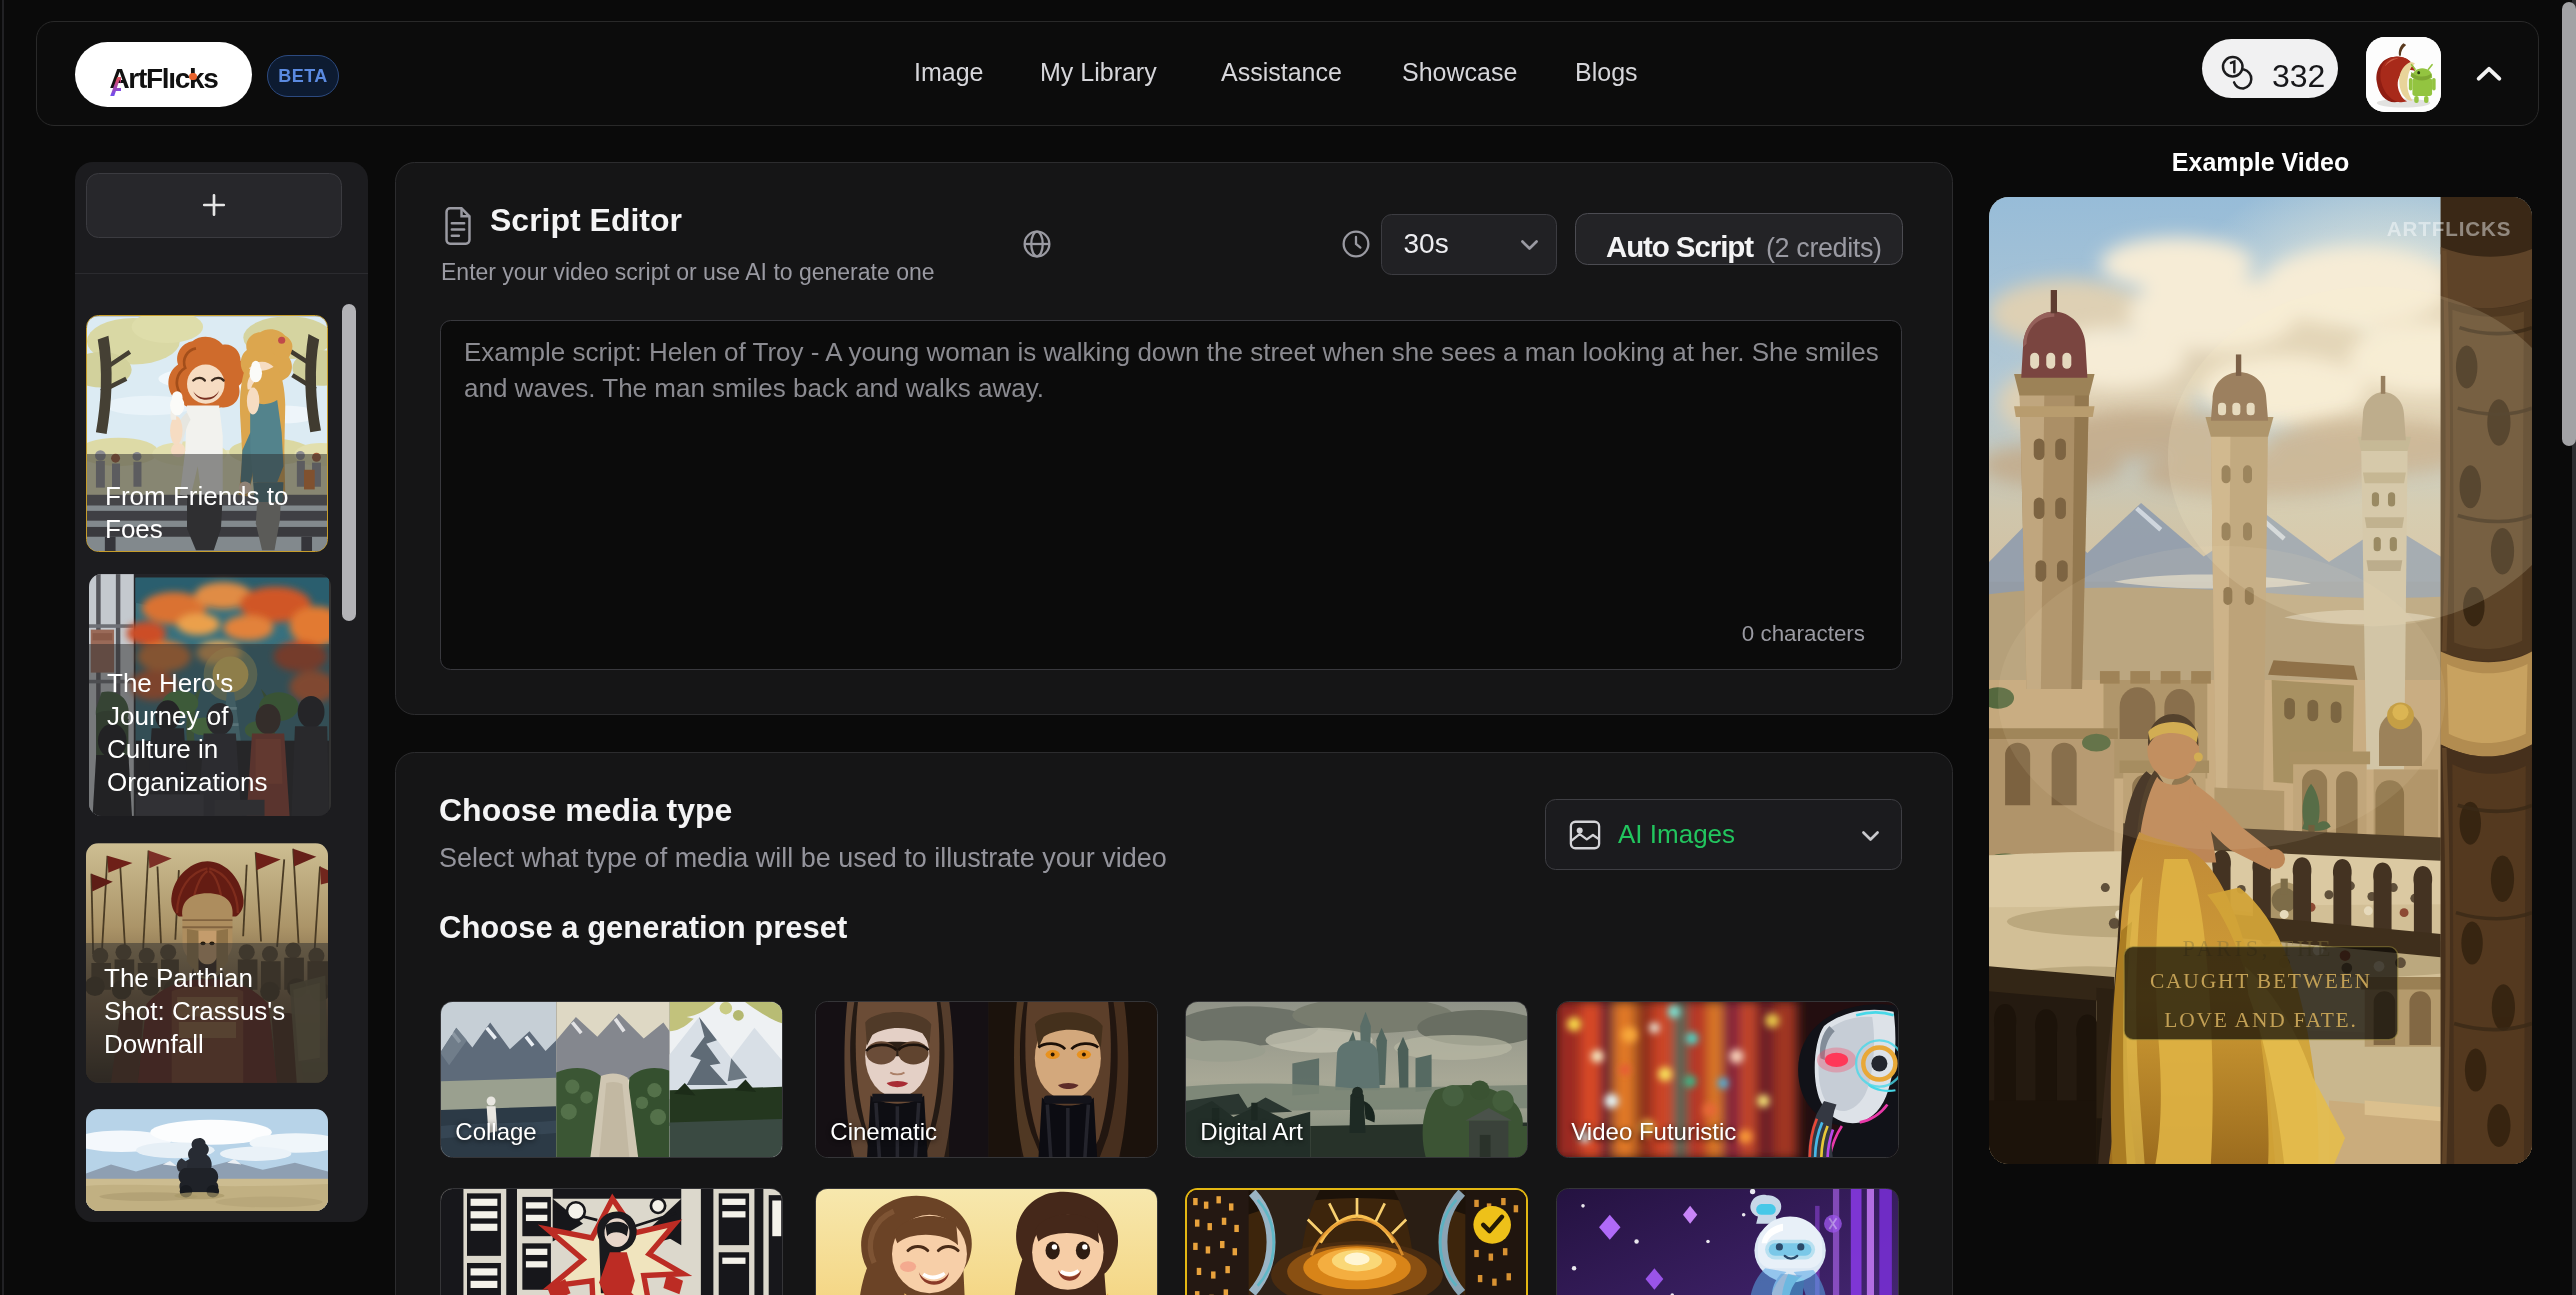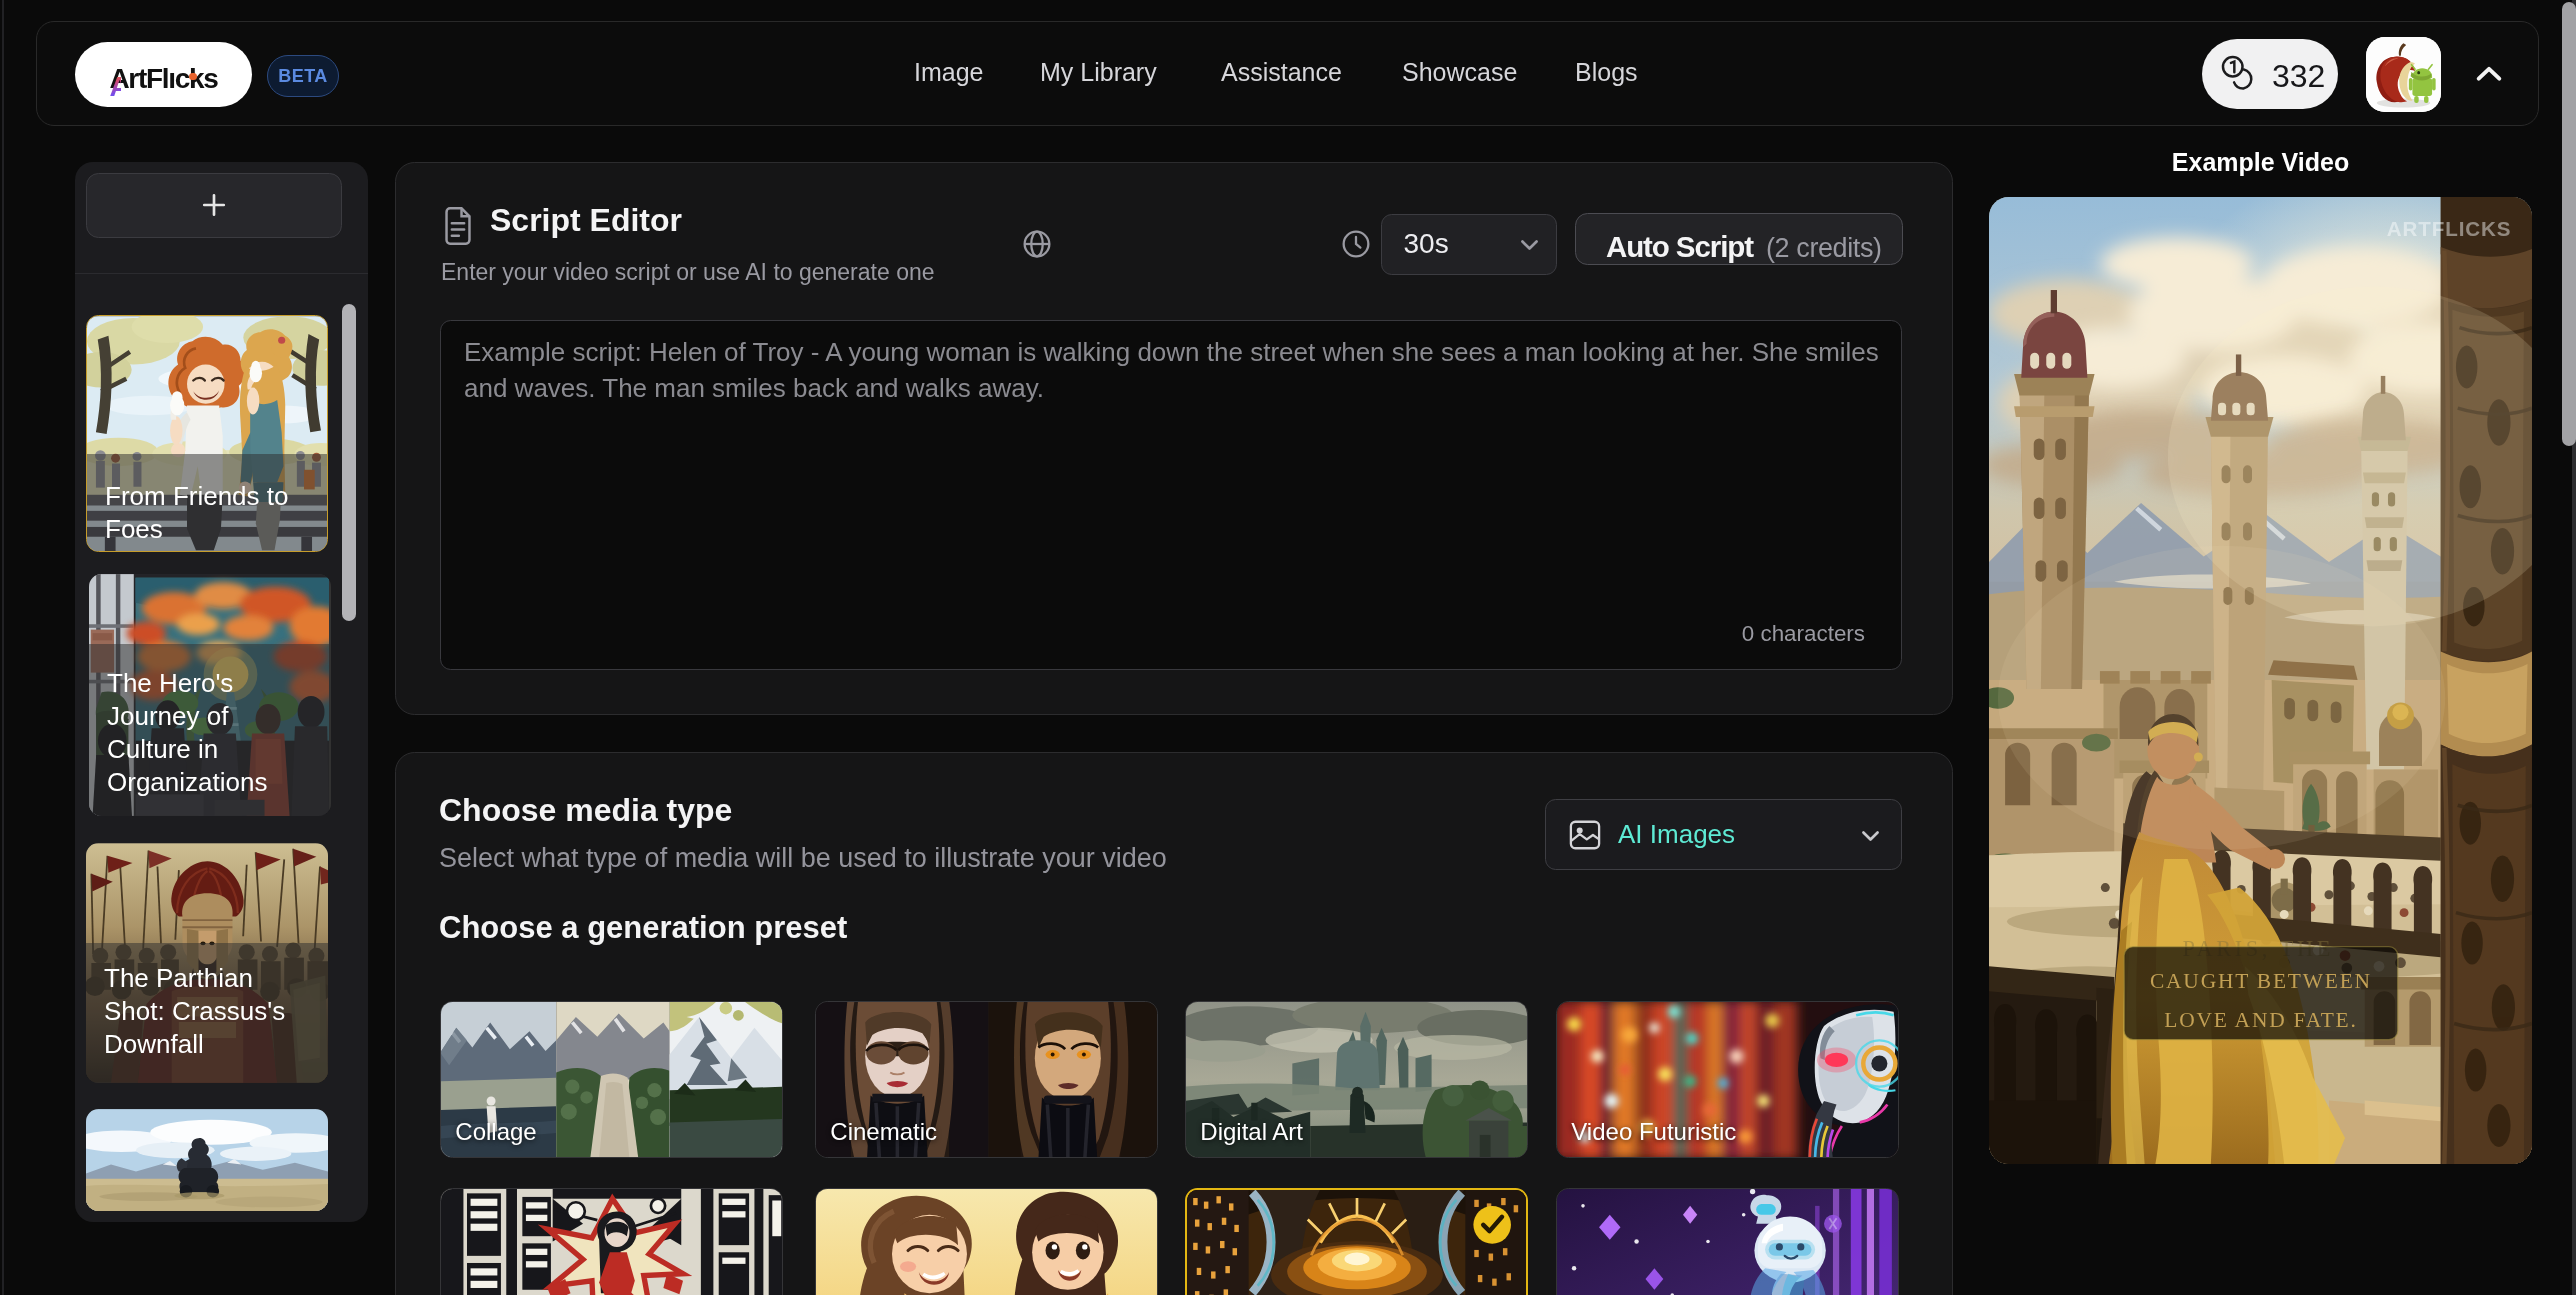--- a/index.html
+++ b/index.html
@@ -9,21 +9,21 @@
   .hdr { position:absolute; left:36px; top:20.6px; width:2503px; height:105px;
     background:#0c0c0c; border:0.9px solid #292929; border-radius:18px; }
   .logo { position:absolute; left:75px; top:42px; width:177px; height:65px;
     background:#fff; border-radius:33px; display:flex; align-items:center; justify-content:center; overflow:hidden; }
   .logo span { font-size:28px; font-weight:bold; color:#111; letter-spacing:-1.3px; position:relative;margin-top:8px; }
   .beta { position:absolute; left:267px; top:55px; width:72px; height:42px;
     background:#0d1b31; border:1.8px solid #2c4a80; border-radius:21.5px;
     display:flex; align-items:center; justify-content:center;
     color:#5b8ae0; font-size:18px; font-weight:bold; letter-spacing:0.4px; }
   .nav { position:absolute; top:58px; font-size:25px; color:#d6d6da; }
-  .crpill { position:absolute; left:2202px; top:39px; width:136px; height:70px;
+  .crpill { position:absolute; left:2202px; top:39px; width:136px; height:59px;
     background:#f1f1f2; border-radius:35px; }
   .crpill .num { position:absolute; left:70px; top:19px; font-size:32px; font-weight:500; color:#17171a; }
   .avatar { position:absolute; left:2366px; top:37px; width:75px; height:75px;
     border-radius:19px; overflow:hidden; background:#fdfdfd; }
   .side { position:absolute; left:75px; top:162px; width:293px; height:1060px;
     background:#1c1c1f; border-radius:18px; }
   .plusbtn { position:absolute; left:10.7px; top:10.7px; width:256px; height:65px;
     background:#27272b; border:0.9px solid #3b3b40; border-radius:12.5px; }
   .sdiv { position:absolute; left:0; top:111px; width:293px; height:0.9px; background:#2b2b2f; }
   .sthumb { position:absolute; left:267px; top:142px; width:14.3px; height:317px;
@@ -391,21 +391,21 @@
 
 <div class="card" style="top:752px; height:572px;">
   <div class="abs" style="left:43px; top:39px; font-size:32px; font-weight:bold; color:#f4f4f5;">Choose media type</div>
   <div class="abs" style="left:43px; top:90px; font-size:27px; color:#94949c;">Select what type of media will be used to illustrate your video</div>
   <div class="abs" style="left:1149px; top:46px; width:357px; height:71px; background:#1b1b1e; border:0.9px solid #3e3e43; border-radius:10.7px;">
     <svg class="abs" style="left:23px;top:19.7px;" width="32" height="30" viewBox="0 0 36 34">
       <rect x="2" y="2" width="32" height="30" rx="5" fill="none" stroke="#d4d4d8" stroke-width="2.6"></rect>
       <circle cx="12" cy="12" r="3.4" fill="#d4d4d8"></circle>
       <path d="M2 24 L12 16 L20 22 L27 17 L34 22" fill="none" stroke="#d4d4d8" stroke-width="2.6" stroke-linejoin="round"></path>
     </svg>
-    <span class="abs" style="left:72px;top:19px;font-size:26px;color:#5eead4;">AI Images</span>
+    <span class="abs" style="left:72px;top:19px;font-size:26px;color:#22c55e;">AI Images</span>
     <svg class="abs" style="left:313px;top:28px;" width="23" height="16" viewBox="0 0 26 18">
         <path d="M5 5 L13 13 L21 5" fill="none" stroke="#c8c8cc" stroke-width="3" stroke-linecap="round" stroke-linejoin="round"></path>
       </svg>
   </div>
   <div class="abs" style="left:43px; top:157px; font-size:31px; font-weight:bold; color:#f4f4f5;">Choose a generation preset</div>
 </div>
 
 <div class="pcard" style="left:440px; top:1001px;">
   <svg width="345" height="158" viewBox="0 0 386 177">
     <rect width="130" height="177" fill="#c6cfd6"></rect>

